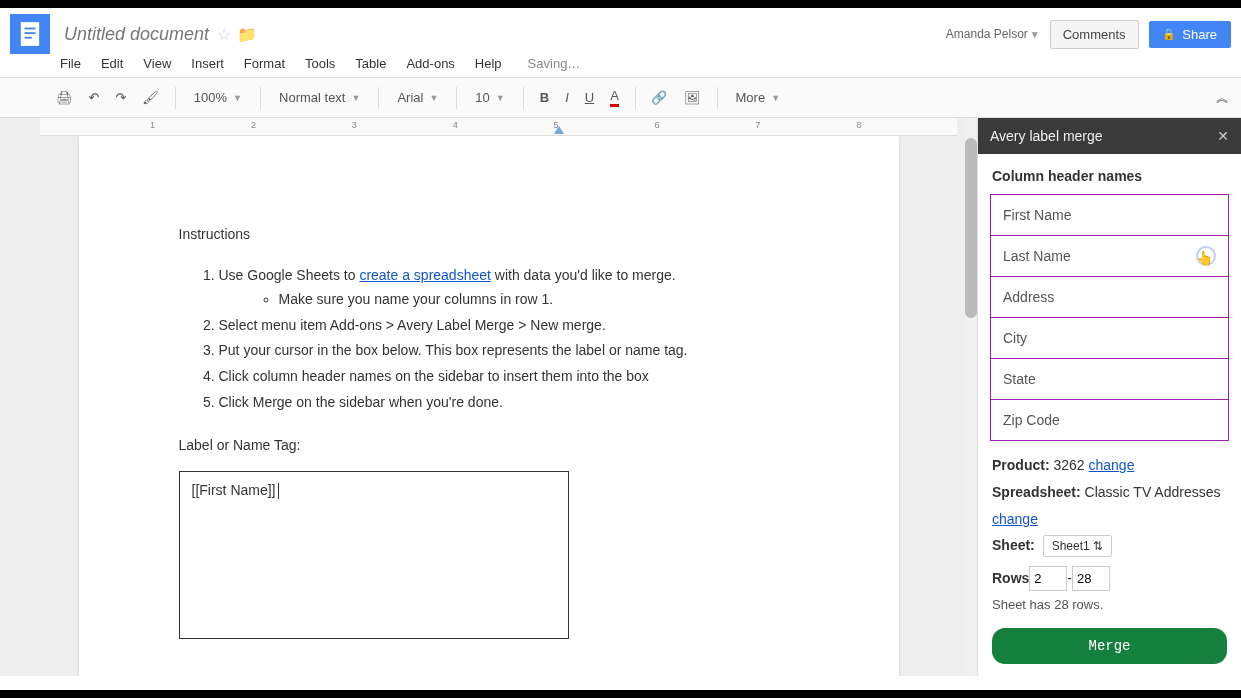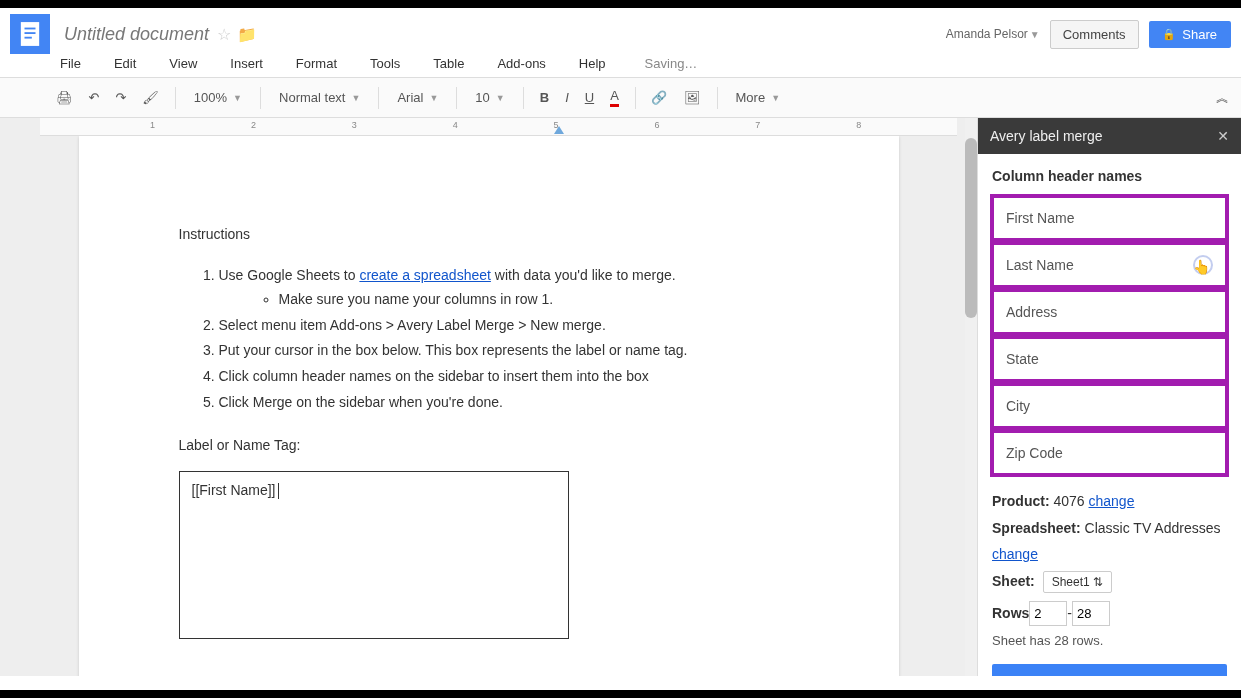--- a/index.html
+++ b/index.html
@@ -15,21 +15,21 @@
 .star-icon { color: #ccc; font-size: 16px; margin-right: 6px; }
 .folder-icon { color: #999; font-size: 16px; }
 .header1-right { margin-left: auto; display: flex; align-items: center; gap: 10px; }
 .user-name { color: #666; font-size: 12px; }
 .drop-arrow { color: #999; font-size: 10px; margin-left: 2px; }
 .comments-btn { border: 1px solid #ccc; background: #f5f5f5; padding: 6px 12px; border-radius: 2px; color: #444; font-size: 13px; }
 .share-btn { background: #4285f4; color: #fff; padding: 6px 14px; border-radius: 2px; font-size: 13px; border: none; display: flex; align-items: center; gap: 6px; }
 .lock-icon { font-size: 11px; }
 
 
-.menubar { display: flex; align-items: center; padding: 0 60px 6px 60px; gap: 33px; font-size: 13px; color: #333; }
+.menubar { display: flex; align-items: center; padding: 0 60px 6px 60px; gap: 20px; font-size: 13px; color: #333; }
 .menubar span { cursor: pointer; }
 .saving { color: #888; margin-left: 6px; }
 
 
 .toolbar { border-top: 1px solid #ddd; border-bottom: 1px solid #ddd; display: flex; align-items: center; padding: 6px 50px; gap: 4px; background: #fafafa; position: relative; }
 .tb-sep { width: 1px; height: 22px; background: #ddd; margin: 0 6px; }
 .tb-btn { padding: 4px 6px; color: #555; cursor: pointer; display: inline-flex; align-items: center; }
 .tb-drop { border: none; background: transparent; padding: 4px 8px; color: #555; font-size: 13px; display: flex; align-items: center; gap: 6px; }
 .tb-drop .caret { font-size: 9px; color: #999; }
 .more { color: #555; font-size: 13px; }
@@ -53,32 +53,32 @@
 .label-title { font-size: 14px; margin-top: 22px; margin-bottom: 18px; }
 .merge-box { border: 1.5px solid #333; width: 390px; height: 168px; padding: 10px 12px; font-size: 14px; }
 .cursor-bar { display: inline-block; width: 1px; height: 16px; background: #333; vertical-align: middle; margin-left: 2px; }
 
 
 .sidebar { width: 264px; background: #fff; border-left: 1px solid #ddd; display: flex; flex-direction: column; }
 .sidebar-header { background: #3a3a3a; color: #eee; padding: 10px 12px; font-size: 14px; display: flex; align-items: center; }
 .sidebar-close { margin-left: auto; color: #ccc; font-size: 14px; cursor: pointer; }
 .sidebar-section-title { font-weight: bold; padding: 14px 14px 10px 14px; font-size: 14px; }
 .column-list { padding: 0 12px; }
-.column-item { border: 4px solid #a21caf; padding: 12px 12px; margin-bottom: -1px; color: #555; font-size: 14px; cursor: pointer; position: relative; }
+.column-item { border: 1px solid #a21caf; padding: 12px 12px; margin-bottom: -1px; color: #555; font-size: 14px; cursor: pointer; position: relative; }
 .click-ring { position: absolute; right: 18px; top: 50%; transform: translate(6px,-50%); width: 20px; height: 20px; border: 2px solid #a9b8e8; border-radius: 50%; opacity: 0.7; }
 .hand-cursor { position: absolute; right: 14px; top: 50%; transform: translateY(-35%); font-size: 14px; }
 
 .sidebar-bottom { margin-top: auto; padding: 12px 14px; font-size: 14px; line-height: 1.9; }
 .bold-label { font-weight: bold; }
 .change-link { color: #1155cc; cursor: pointer; text-decoration: underline; font-weight: normal; margin-top: 44px; }
 .sheet-select { border: 1px solid #ccc; padding: 3px 8px; font-size: 12px; border-radius: 2px; margin-left: 4px; }
 .rows-input { width: 38px; border: 1px solid #ccc; padding: 4px; font-size: 13px; text-align: left; }
 .rows-row { display: flex; align-items: center; gap: 0; margin: 6px 0 2px 0; }
 .sheet-rows-text { color: #555; font-size: 13px; }
-.merge-btn { background: #3b82f6; color: #fff; border: none; width: 100%; padding: 10px; font-size: 14px; border-radius: 2px; margin-top: 10px; }
+.merge-btn { background: #15803d; color: #fff; border: none; width: 100%; padding: 10px; font-size: 14px; border-radius: 13px; margin-top: 10px; font-family: Liberation Mono, monospace; }
 </style>
 </head>
 <body>
 
 <div class="top-black"></div>
 
 <div class="header1">
   <div class="logo-box">
     <svg viewBox="0 0 24 30">
         <rect x="2" y="2" width="20" height="26" fill="#fff"></rect>
@@ -208,29 +208,29 @@
     </div>
     <div class="sidebar-section-title">Column header names</div>
     <div class="column-list">
       <div class="column-item">First Name</div>
       <div class="column-item">
         <span>Last Name</span>
         <span class="click-ring"></span>
         <span class="hand-cursor">👆</span>
       </div>
       <div class="column-item">Address</div>
+      <div class="column-item">City</div>
       <div class="column-item">State</div>
-      <div class="column-item">City</div>
       <div class="column-item">Zip Code</div>
     </div>
 
     <div class="sidebar-bottom">
       <div>
         <span class="bold-label">Product:</span>
-        <span>4076</span>
+        <span>3262</span>
         <span class="change-link">change</span>
       </div>
       <div>
         <span class="bold-label">Spreadsheet:</span>
         <span>Classic TV Addresses</span>
         <span class="change-link">change</span>
       </div>
       <div>
         <span class="bold-label">Sheet:</span>
         <span class="sheet-select"><span>Sheet1</span> ⇅</span>

